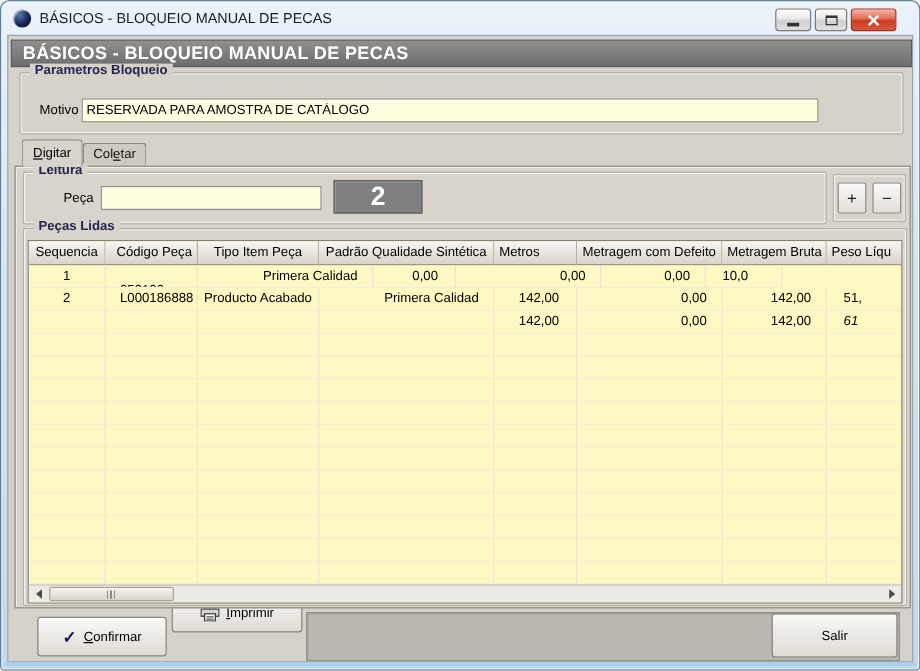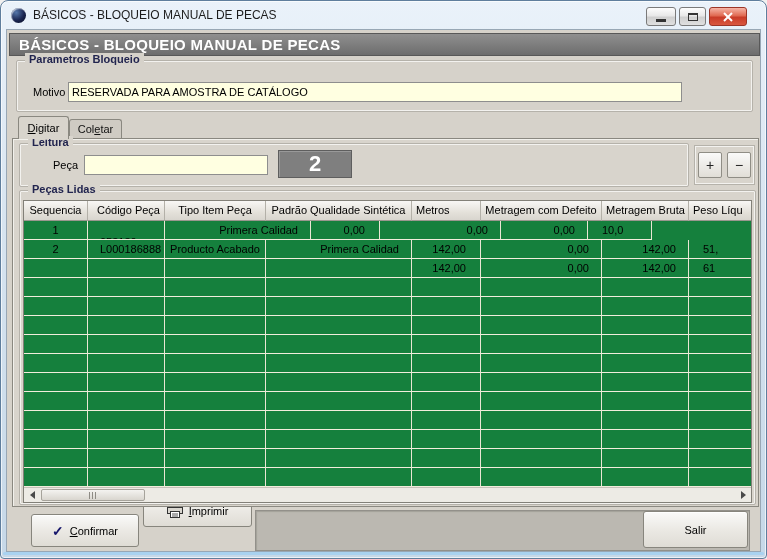--- a/index.html
+++ b/index.html
@@ -89,21 +89,21 @@
   }
   .pm-btn {
     width:24px; height:26px; border:1px solid #8F8D85; border-radius:2px;
     background:linear-gradient(180deg,#FAFAF9,#E1DED7);
     font-size:14px; line-height:24px; text-align:center; color:#222;
   }
   
   .gb-pecas { left:6px; top:51px; width:737px; height:315px; }
   .grid {
     position:absolute; left:10px; top:61px; width:729px; height:303px;
-    border:1px solid #828078; background:#15803d; overflow:hidden;
+    border:1px solid #828078; background:#fef9c3; overflow:hidden;
   }
   .grid-header { display:flex; height:20px; }
   .hcell {
     background:linear-gradient(180deg,#F8F7F5 0%,#E4E1DA 60%,#D8D5CE 100%);
     border-right:1px solid #B3B0A8; border-bottom:1px solid #9A978F;
     font-size:11px; color:#000; line-height:19px; padding:0 4px;
     white-space:nowrap; overflow:hidden; flex:0 0 auto;
   }
   .grid-body { height:267px; overflow:hidden; }
   .grow { display:flex; height:19px; }
@@ -231,21 +231,21 @@
               <div class="bcell" style="width: 64px; text-align: left; padding: 0px 4px 0px 14px;">51,</div>
             </div>
             <div class="grow">
               <div class="bcell" style="width: 64px; text-align: center; padding: 0px 4px;"></div>
               <div class="bcell" style="width: 77px; text-align: left; padding: 0px 4px 0px 12px;"></div>
               <div class="bcell" style="width: 101px; text-align: center; padding: 0px 4px;"></div>
               <div class="bcell" style="width: 146px; text-align: right; padding: 0px 12px 0px 4px;"></div>
               <div class="bcell" style="width: 69px; text-align: right; padding: 0px 14px 0px 4px;">142,00</div>
               <div class="bcell" style="width: 121px; text-align: right; padding: 0px 12px 0px 4px;">0,00</div>
               <div class="bcell" style="width: 87px; text-align: right; padding: 0px 12px 0px 4px;">142,00</div>
-              <div class="bcell" style="width: 64px; text-align: left; padding: 0px 4px 0px 14px;">61</div>
+              <div class="bcell" style="width: 64px; text-align: left; padding: 0px 4px 0px 14px; font-style: italic;">61</div>
             </div>
             <div class="grow">
               <div class="bcell" style="width: 64px; text-align: center; padding: 0px 4px;"></div>
               <div class="bcell" style="width: 77px; text-align: left; padding: 0px 4px 0px 12px;"></div>
               <div class="bcell" style="width: 101px; text-align: center; padding: 0px 4px;"></div>
               <div class="bcell" style="width: 146px; text-align: right; padding: 0px 12px 0px 4px;"></div>
               <div class="bcell" style="width: 69px; text-align: right; padding: 0px 14px 0px 4px;"></div>
               <div class="bcell" style="width: 121px; text-align: right; padding: 0px 12px 0px 4px;"></div>
               <div class="bcell" style="width: 87px; text-align: right; padding: 0px 12px 0px 4px;"></div>
               <div class="bcell" style="width: 64px; text-align: left; padding: 0px 4px 0px 14px;"></div>

